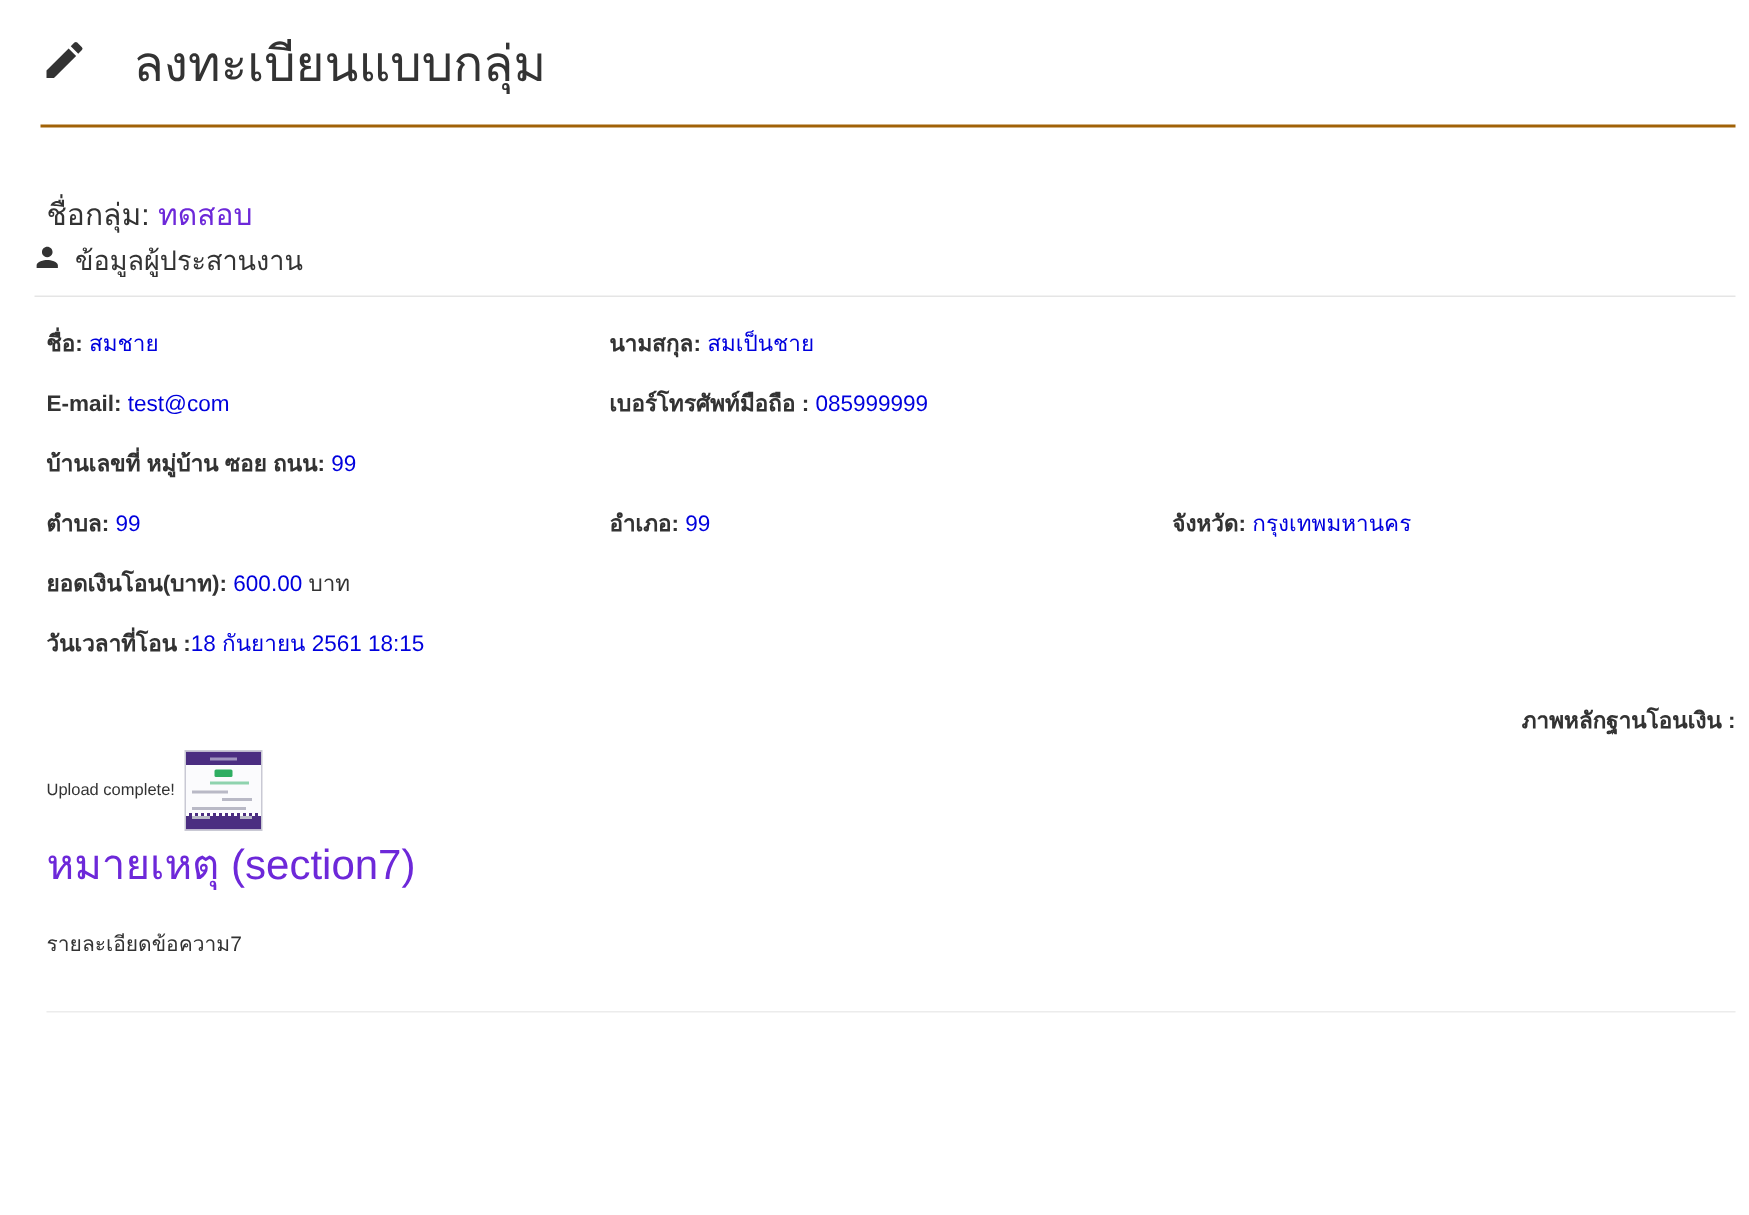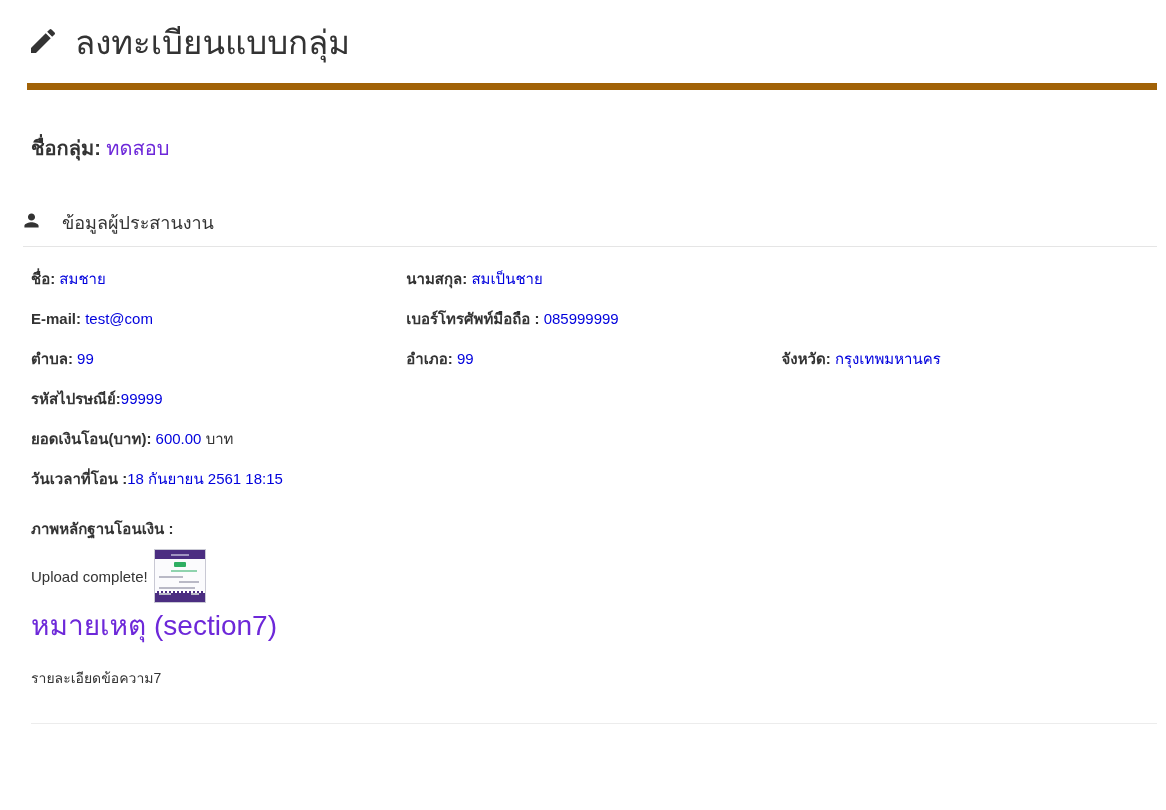--- a/index.html
+++ b/index.html
@@ -11,62 +11,61 @@
     color: #333333;
     overflow: hidden;
   }
   .container {
     padding: 0 9px 20px 31px;
   }
   
   .page-header {
     display: flex;
     align-items: center;
-    gap: 16px;
+    gap: 30px;
     padding: 16px 0 14px 0;
-    border-bottom: 7px solid #a16207;
+    border-bottom: 2px solid #a16207;
     margin-left: -4px;
   }
   .page-header .icon-pencil svg { width: 32px; height: 32px; fill: #333333; }
   .page-title {
     font-size: 33px;
     font-weight: 500;
     color: #333333;
     letter-spacing: 0;
   }
   
   .group-line {
     margin-top: 42px;
     font-size: 20px;
   }
-  .group-line .lbl { font-weight: 700; color: #333333; margin-top: 17px; }
+  .group-line .lbl { font-weight: 400; color: #333333; margin-top: 17px; }
   .group-line .val { color: #6d28d9; font-weight: 400; }
   
   .section-header {
     display: flex;
     align-items: center;
-    gap: 22px;
-    margin-top: 44px;
+    gap: 10px;
     padding-bottom: 9px;
     border-bottom: 1px solid #e5e5e5;
     margin-left: -8px;
   }
   .section-header svg { width: 17px; height: 17px; fill: #333333; }
   .section-title { font-size: 18px; color: #333333; font-weight: 400; }
   
   .fields { margin-top: 6px; }
   .field-row { display: flex; margin-top: 24px; line-height: 16px; }
   .field-col { width: 33.33%; font-size: 15px; white-space: nowrap; }
   .field-col .lbl { font-weight: 700; color: #333333; }
   .field-col .val { color: #0000dd; }
   .field-col .sfx { color: #333333; margin-top: 12px; }
   
-  .proof-label { margin-top: 30px; font-size: 15px; font-weight: 700; color: #333333; }
+  .proof-label { margin-top: 30px; font-size: 15px; font-weight: 700; color: #333333; text-align: right; }
   .proof-line { margin-top: 8px; display: flex; align-items: center; gap: 6px; }
-  .proof-status { font-size: 15px; color: #333333; }
+  .proof-status { font-size: 11px; color: #333333; }
   .receipt {
     width: 52px; height: 54px;
     background: #ffffff;
     border: 1px solid #c9c9d4;
     display: flex; flex-direction: column;
     overflow: hidden;
     cursor: pointer;
   }
   .receipt-top {
     height: 9px; background: #4b2d81;
@@ -131,30 +130,30 @@
       <div class="field-col"><span class="lbl">นามสกุล:</span> <span class="val">สมเป็นชาย</span></div>
       <div class="field-col"></div>
     </div>
 
     <div class="field-row">
       <div class="field-col"><span class="lbl">E-mail:</span> <span class="val">test@com</span></div>
       <div class="field-col"><span class="lbl">เบอร์โทรศัพท์มือถือ :</span> <span class="val">085999999</span></div>
       <div class="field-col"></div>
     </div>
 
+    <div class="field-row">
+      <div class="field-col"><span class="lbl">บ้านเลขที่ หมู่บ้าน ซอย ถนน:</span> <span class="val">99</span></div>
+    </div>
 
     <div class="field-row">
       <div class="field-col"><span class="lbl">ตำบล:</span> <span class="val">99</span></div>
       <div class="field-col"><span class="lbl">อำเภอ:</span> <span class="val">99</span></div>
       <div class="field-col"><span class="lbl">จังหวัด:</span> <span class="val">กรุงเทพมหานคร</span></div>
     </div>
 
-    <div class="field-row">
-      <div class="field-col"><span class="lbl">รหัสไปรษณีย์:</span><span class="val">99999</span></div>
-    </div>
 
     <div class="field-row">
       <div class="field-col"><span class="lbl">ยอดเงินโอน(บาท):</span> <span class="val">600.00</span> <span class="sfx">บาท</span></div>
     </div>
 
     <div class="field-row">
       <div class="field-col"><span class="lbl">วันเวลาที่โอน :</span><span class="val">18 กันยายน 2561 18:15</span></div>
     </div>
 
   </div>

